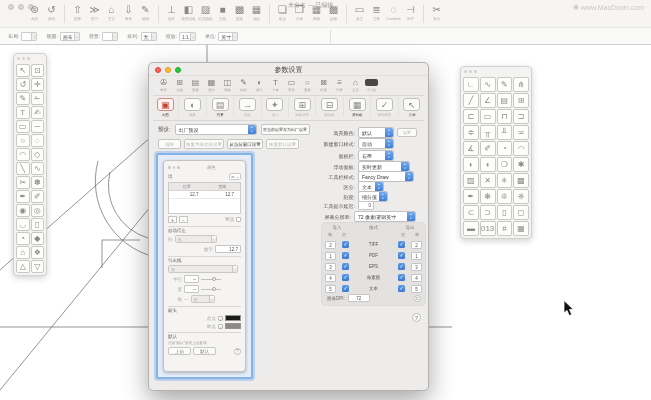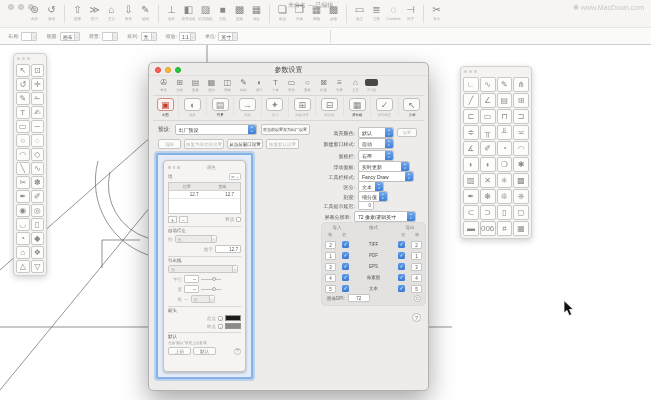--- a/index.html
+++ b/index.html
@@ -383,21 +383,21 @@
       <div class="tool">▩</div>
       <div class="tool">✒</div>
       <div class="tool">❋</div>
       <div class="tool">❊</div>
       <div class="tool">❈</div>
       <div class="tool">⊂</div>
       <div class="tool">⊃</div>
       <div class="tool">▯</div>
       <div class="tool">◻</div>
       <div class="tool">▬</div>
-      <div class="tool">006</div>
+      <div class="tool">013</div>
       <div class="tool">#</div>
       <div class="tool">▦</div>
     </div>
 </div>
 
 <div class="dialog">
   <div class="dlg-titlebar">
     <div class="dlg-lights">
         <i class="r"></i>
         <i class="y"></i>

